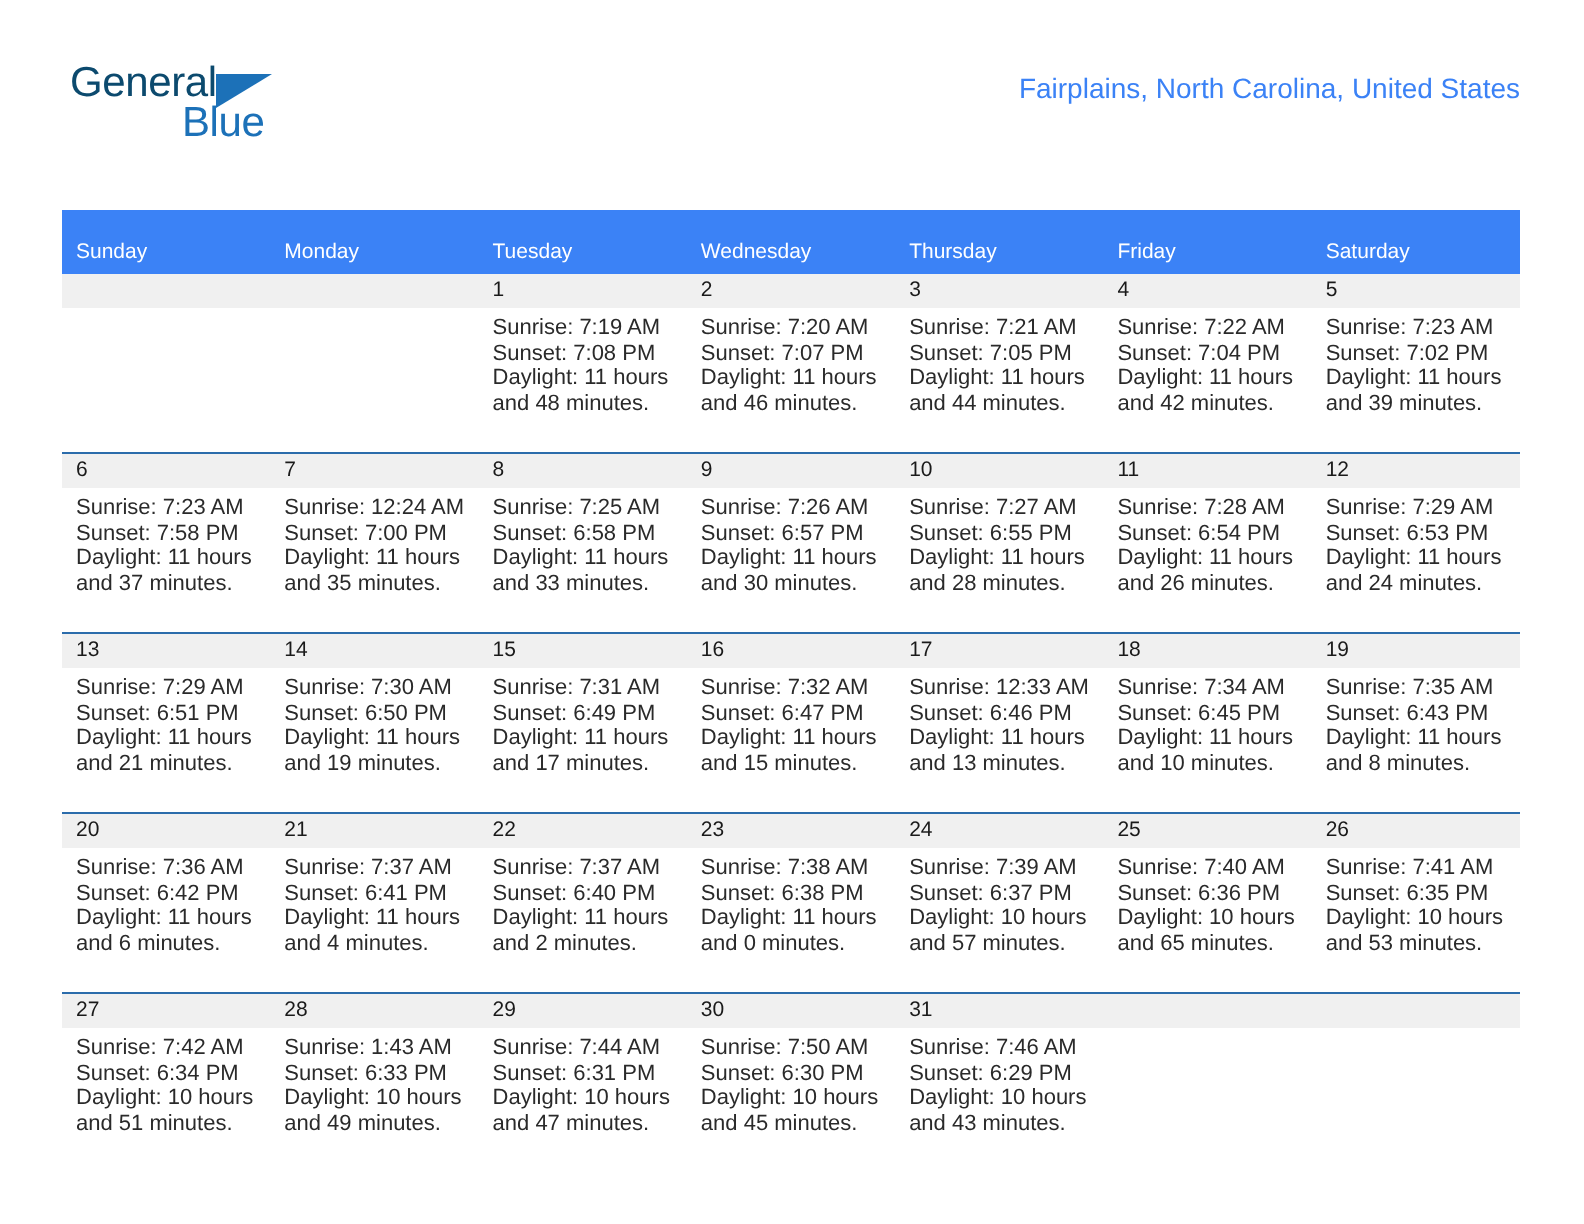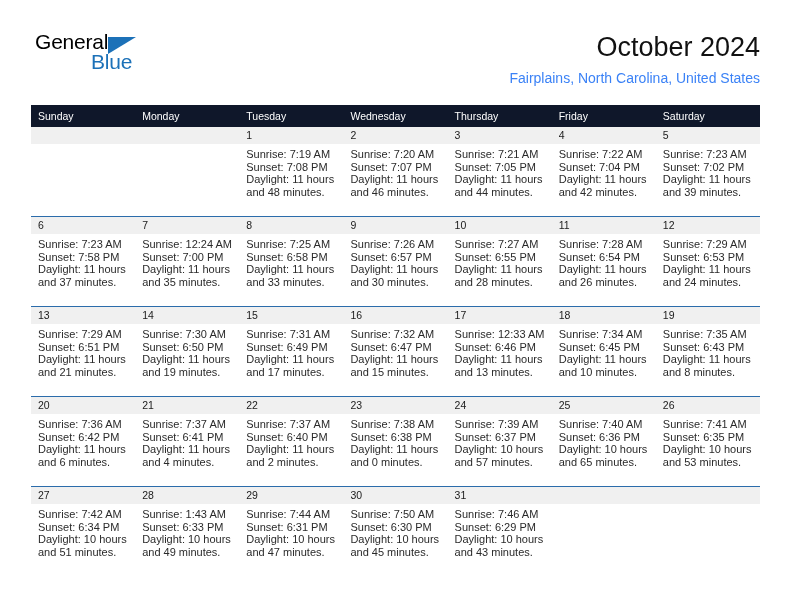--- a/index.html
+++ b/index.html
@@ -35,21 +35,21 @@
     top: 0;
     width: 220px;
     height: 60px;
   }
   .logo-general {
     position: absolute;
     left: 4px;
     top: 0px;
     font-size: 21px;
     letter-spacing: -0.2px;
-    color: #000000;
+    color: #0c4a6e;
     font-family: "Liberation Sans", sans-serif;
     text-align: center;
   }
   .logo-triangle {
     position: absolute;
     left: 77px;
     top: 7px;
     width: 0;
     height: 0;
     border-left: 28px solid #1c71b8;
@@ -89,26 +89,26 @@
   
   .calendar {
     position: absolute;
     left: 31px;
     top: 105px;
     width: 729px;
     border-collapse: collapse;
     table-layout: fixed;
   }
   .calendar th {
-    background: #0f172a;
+    background: #3b82f6;
     color: #ffffff;
     font-size: 10.5px;
     font-weight: normal;
     text-align: left;
-    padding: 5px 0 5px 7px;
+    padding: 15px 0 5px 7px;
     height: 11px;
     border: none;
   }
   .calendar td {
     vertical-align: top;
     padding: 0;
     border: none;
     border-top: 1.3px solid #2b6cab;
     height: 89px;
     background: #ffffff;
@@ -149,21 +149,20 @@
 
   <div class="top-bar">
 
     <div class="logo">
       <span class="logo-general">General</span>
       <span class="logo-triangle"></span>
       <span class="logo-blue">Blue</span>
     </div>
 
     <div class="title-block">
-      <div class="cal-title">October 2024</div>
       <div class="cal-subtitle">Fairplains, North Carolina, United States</div>
     </div>
 
   </div>
 
   <table class="calendar">
     <thead>
       <tr>
         <th>Sunday</th>
         <th>Monday</th>

